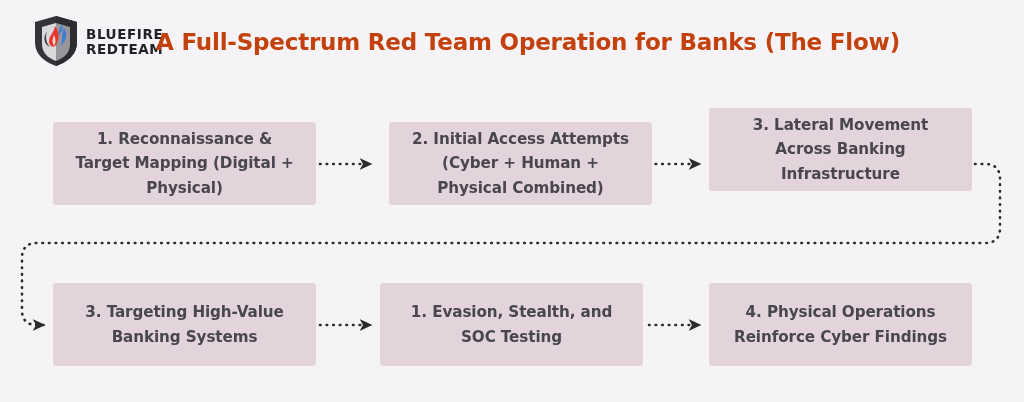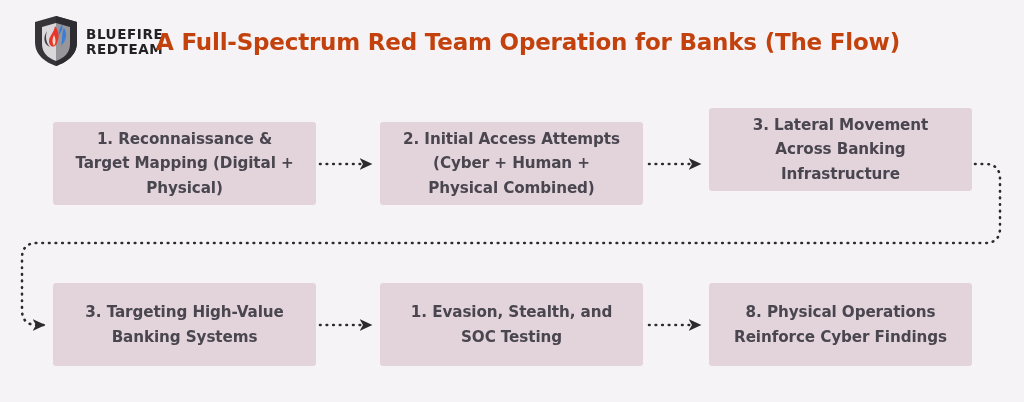--- a/index.html
+++ b/index.html
@@ -98,21 +98,21 @@
   .node-label {
     font-size: 15.2px;
     font-weight: 700;
     line-height: 1.62;
     color: #4a4650;
     letter-spacing: -0.1px;
   }
 
   
   #node-1 { left: 53px;  top: 122px; }
-  #node-2 { left: 380px; top: 122px; }
+  #node-2 { left: 389px; top: 122px; }
   #node-3 { left: 709px; top: 108px; }
   
   #node-4 { left: 53px;  top: 283px; }
   #node-5 { left: 380px; top: 283px; }
   #node-6 { left: 709px; top: 283px; }
 </style>
 </head>
 <body>
 
 <div id="header">
@@ -173,15 +173,15 @@
 
   <div class="node" id="node-4">
     <span class="node-label">3. Targeting High-Value Banking Systems</span>
   </div>
 
   <div class="node" id="node-5">
     <span class="node-label">1. Evasion, Stealth, and SOC Testing</span>
   </div>
 
   <div class="node" id="node-6">
-    <span class="node-label">8. Physical Operations Reinforce Cyber Findings</span>
+    <span class="node-label">4. Physical Operations Reinforce Cyber Findings</span>
   </div>
 </div>
 
 </body></html>

